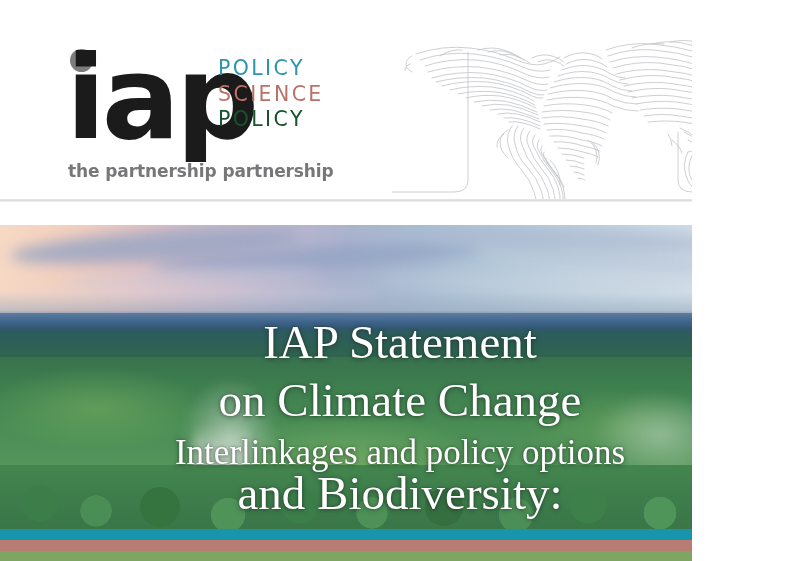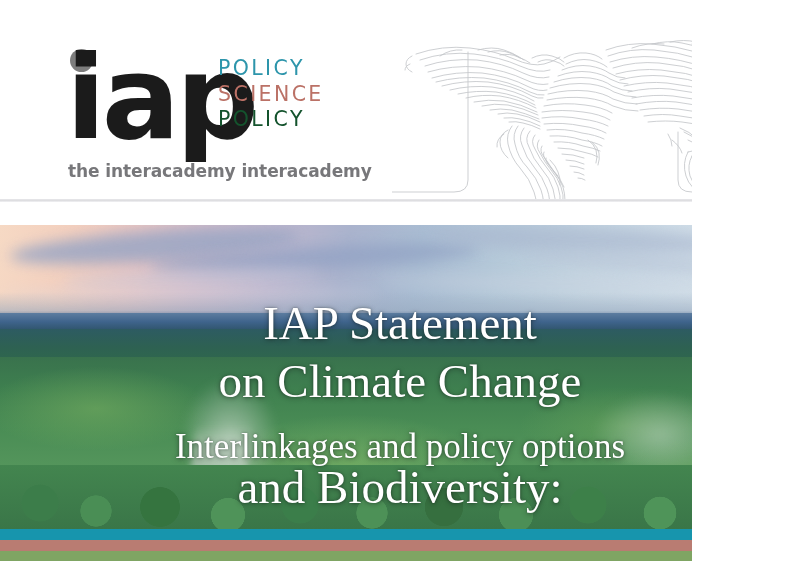--- a/index.html
+++ b/index.html
@@ -133,29 +133,29 @@
     position:absolute;left:190px;top:200px;width:56px;height:104px;
     background:linear-gradient(to bottom, rgba(206,214,206,.0) 0%, rgba(206,214,206,.55) 25%, rgba(188,198,190,.6) 70%, rgba(170,182,174,.5) 100%);
     filter:blur(3px);
     transform:skewX(-6deg);
   }
 
   
   .title-wrap{
     position:absolute;left:0;top:225px;width:800px;height:304px;
     display:flex;flex-direction:column;align-items:center;
-    justify-content:center;padding-top:69px;box-sizing:border-box;
+    justify-content:flex-end;padding-top:69px;box-sizing:border-box;
     color:#ffffff;
     font-family:"Liberation Serif", "DejaVu Serif", serif;
     text-shadow:0 1px 5px rgba(20,30,25,.55), 0 0 2px rgba(20,30,25,.35);
     pointer-events:none;
   }
   .t-line{line-height:1.0;white-space:nowrap;}
   .t1{font-size:47px;margin-bottom:11px;}
-  .t2{font-size:47px;margin-bottom:24px;}
+  .t2{font-size:47px;margin-bottom:11px;}
   .t3{font-size:47px;margin-bottom:12px;}
   .t4{font-size:35px;}
 
   
   .stripes{position:absolute;left:0;top:529px;width:800px;height:32px;}
   .stripe{width:800px;}
   .s-teal{height:11px;background:#1795ad;}
   .s-red{height:11px;background:#b97c72;}
   .s-green{height:10px;background:#7fa563;}
 </style>
@@ -169,21 +169,21 @@
     <div class="logo-block">
       <div class="logo-row">
         <span class="logo-dot"></span>
         <span class="logo-iap">iap</span>
         <div class="logo-words">
           <div class="w-science">POLICY</div>
           <div class="w-health">SCIENCE</div>
           <div class="w-policy">POLICY</div>
         </div>
       </div>
-      <div class="logo-tagline">the interacademy interacademy</div>
+      <div class="logo-tagline">the partnership partnership</div>
     </div>
 
     <div class="world-map">
       <svg viewBox="0 0 402 178" xmlns="http://www.w3.org/2000/svg" fill="none" stroke="#c4c6ca" stroke-width="0.85" stroke-linecap="round" stroke-linejoin="round">
 
         <path d="M-40 170 H62 q14 0 14-12 V30"></path>
         <path d="M442 170 H300 q-14 0-14-12 V110"></path>
 
         <path d="M24 32 q26-9 54-6 26 3 44 11 18 8 30 5 9-2 16-7"></path>
         <path d="M28 38 q26-9 54-6 26 3 46 12 18 8 30 4"></path>

